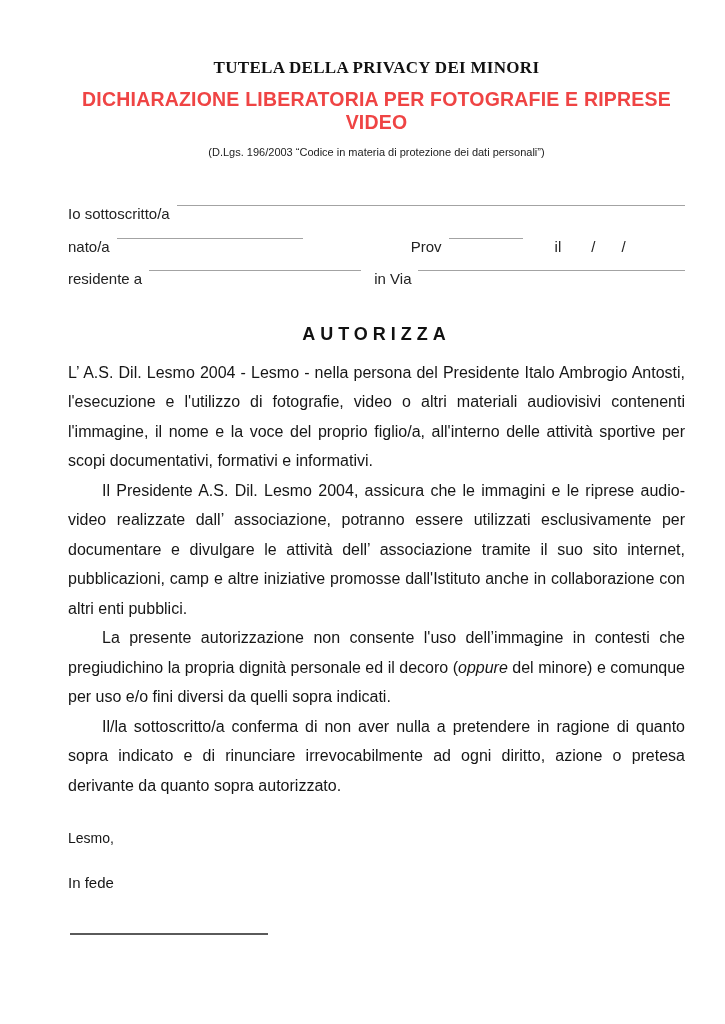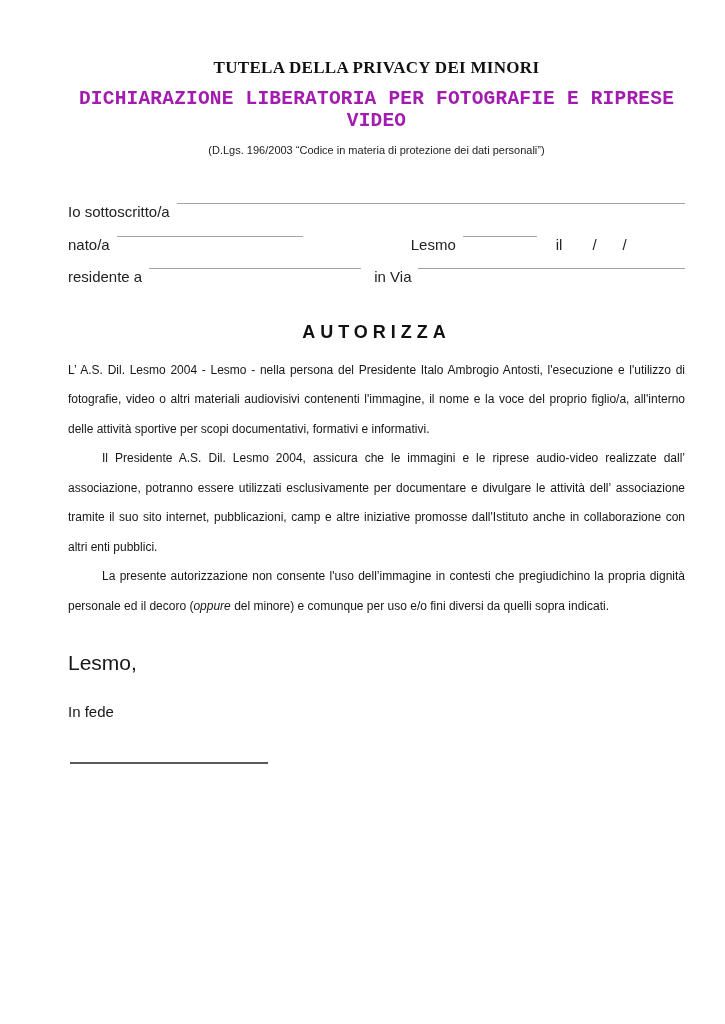--- a/index.html
+++ b/index.html
@@ -24,26 +24,26 @@
   .title-block { text-align: center; }
   .title-1 {
     font-family: "Liberation Serif", serif;
     font-weight: bold;
     font-size: 17px;
     letter-spacing: 0.3px;
     margin: 0 0 10px 0;
     color: #111;
   }
   .title-2 {
-    font-family: Liberation Mono, monospace;
+    font-family: Liberation Sans, sans-serif;
     font-weight: bold;
     font-size: 19.5px;
     letter-spacing: 0.2px;
     margin: 0 0 2px 0;
-    color: #a21caf;
+    color: #ef4444;
   }
   .subtitle {
     font-size: 11px;
     color: #222;
     margin: 12px;
   }
 
   
   .form-section { margin-top: 47px; }
   .form-row {
@@ -65,31 +65,31 @@
   
   .autorizza {
     text-align: center;
     font-weight: bold;
     font-size: 18px;
     letter-spacing: 5px;
     color: #111;
     margin: 21px 0 13px 0;
   }
   .body-text {
-    font-size: 12px;
+    font-size: 16px;
     line-height: 29.5px;
     text-align: justify;
     color: #161616;
   }
   .body-text p { margin: 0; }
   .body-text p.indent { text-indent: 34px; }
 
   
   .place-line {
-    font-size: 21px;
+    font-size: 14px;
     margin-top: 30px;
     color: #161616;
   }
   .infede-line {
     font-size: 15px;
     margin-top: 28px;
     color: #161616;
   }
   .signature-line {
     width: 198px;
@@ -113,42 +113,43 @@
   <div class="form-section">
 
     <div class="form-row">
       <span class="lbl">Io sottoscritto/a</span>
       <span class="fill grow"></span>
     </div>
 
     <div class="form-row">
       <span class="lbl">nato/a</span>
       <span class="fill" style="width:186px;"></span>
-      <span class="lbl" style="margin-left:108px;">Lesmo</span>
+      <span class="lbl" style="margin-left:108px;">Prov</span>
       <span class="fill" style="width:74px;"></span>
-      <span class="lbl" style="margin-left:19px;">il</span>
+      <span class="lbl" style="margin-left:32px;">il</span>
       <span class="slash" style="margin-left:30px;">/</span>
       <span class="slash" style="margin-left:26px;">/</span>
     </div>
 
     <div class="form-row">
       <span class="lbl">residente a</span>
       <span class="fill" style="width:212px;"></span>
       <span class="lbl" style="margin-left:13px;">in Via</span>
       <span class="fill grow"></span>
     </div>
 
 
   </div>
 
   <div class="autorizza">AUTORIZZA</div>
 
   <div class="body-text">
     <p>L’ A.S. Dil. Lesmo 2004 - Lesmo - nella persona del Presidente Italo Ambrogio Antosti, l'esecuzione e l'utilizzo di fotografie, video o altri materiali audiovisivi contenenti l'immagine, il nome e la voce del proprio figlio/a, all'interno delle attività sportive per scopi documentativi, formativi e informativi.</p>
     <p class="indent">Il Presidente A.S. Dil. Lesmo 2004, assicura che le immagini e le riprese audio-video realizzate dall’ associazione, potranno essere utilizzati esclusivamente per documentare e divulgare le attività dell’ associazione tramite il suo sito internet, pubblicazioni, camp e altre iniziative promosse dall'Istituto anche in collaborazione con altri enti pubblici.</p>
     <p class="indent"><span>La presente autorizzazione non consente l'uso dell’immagine in contesti che pregiudichino la propria dignità personale ed il decoro (</span><em>oppure</em><span> del minore) e comunque per uso e/o fini diversi da quelli sopra indicati.</span></p>
+    <p class="indent">Il/la sottoscritto/a conferma di non aver nulla a pretendere in ragione di quanto sopra indicato e di rinunciare irrevocabilmente ad ogni diritto, azione o pretesa derivante da quanto sopra autorizzato.</p>
   </div>
 
   <div class="place-line">Lesmo,</div>
   <div class="infede-line">In fede</div>
   <div class="signature-line"></div>
 
 </div>
 
 </body></html>

